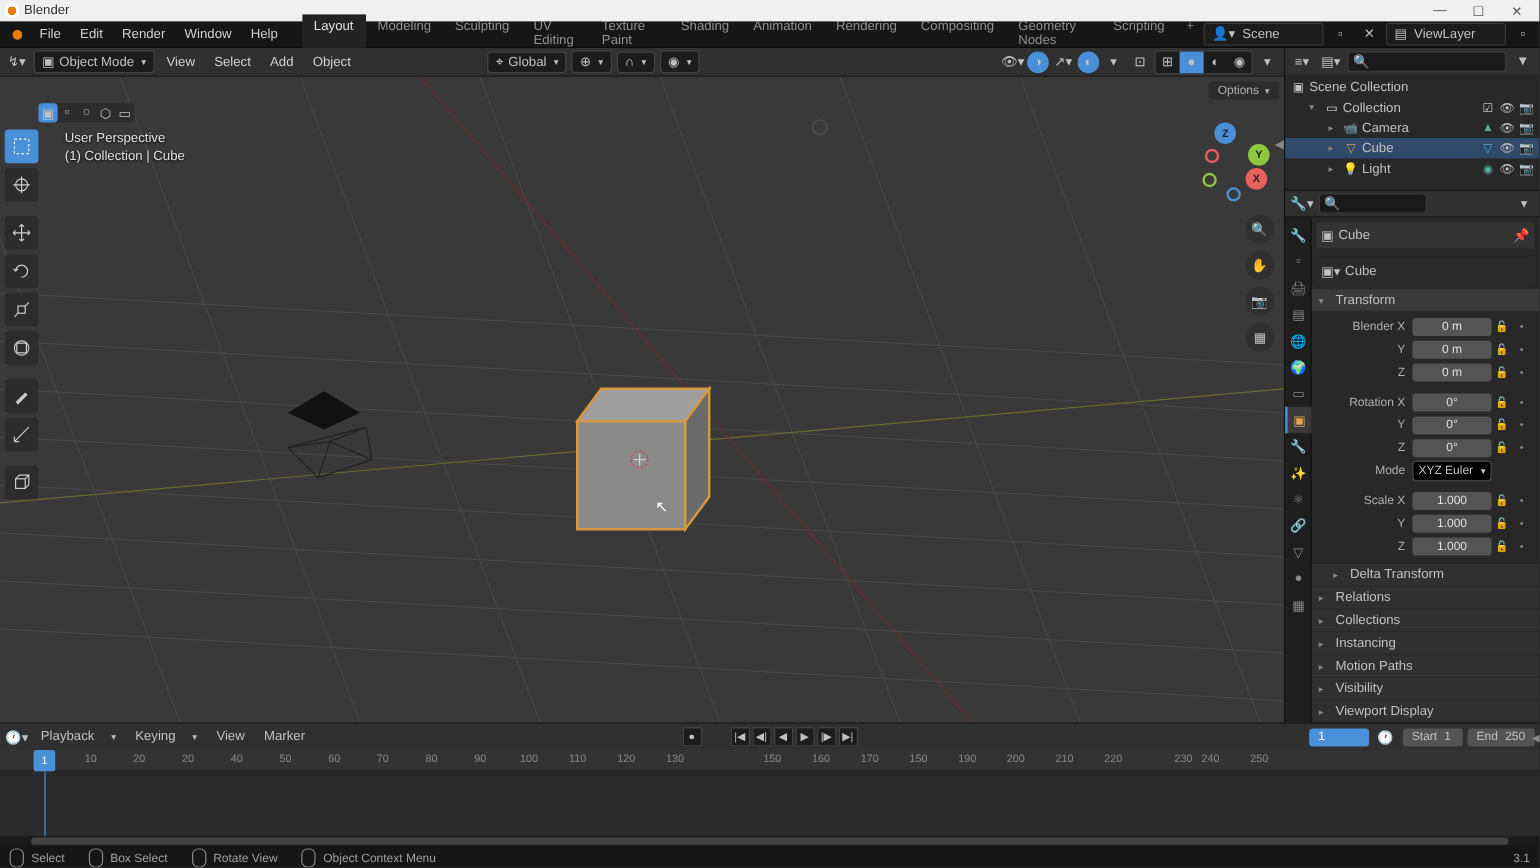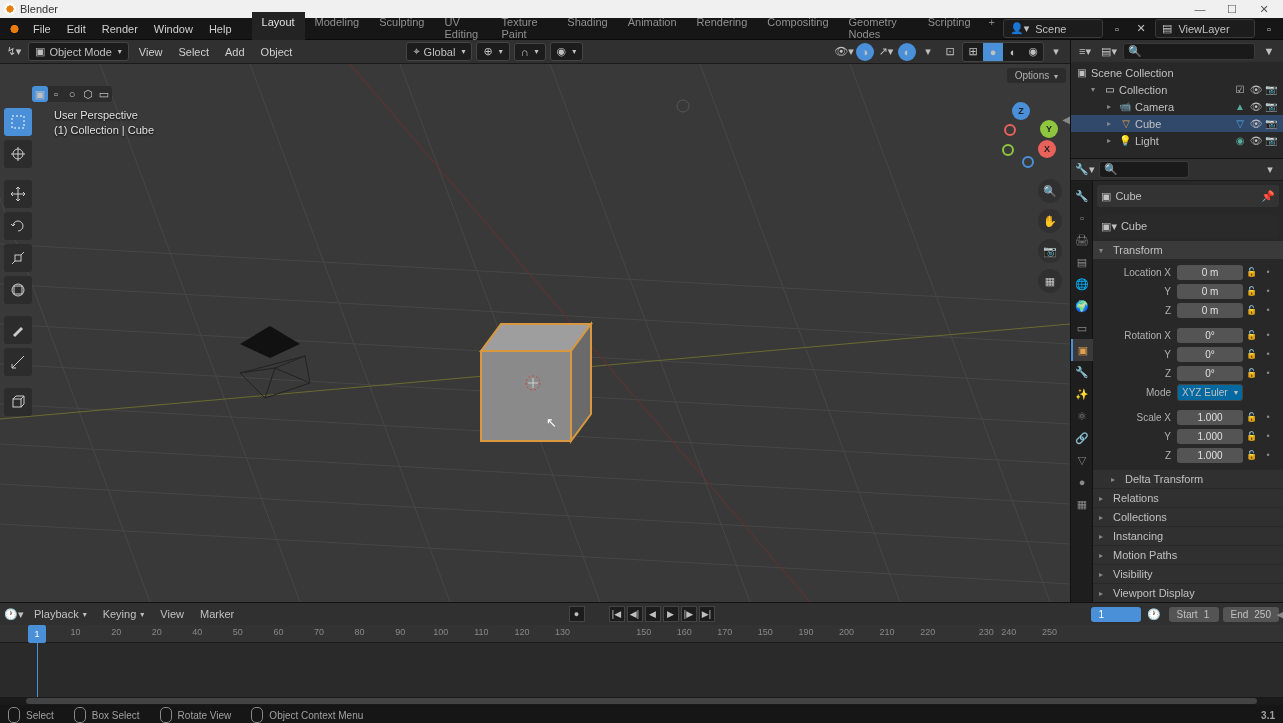--- a/index.html
+++ b/index.html
@@ -97,44 +97,44 @@
 .props-hdr { height: 22px; background: #303030; display: flex; align-items: center; padding: 0 4px; gap: 4px; border-bottom: 1px solid #1a1a1a; }
 .props-crumb { height: 22px; background: #333; display: flex; align-items: center; padding: 0 4px; gap: 4px; font-size: 11px; margin:4px; border-radius:3px;}
 .panel-header { background: #3a3a3a; padding: 3px 6px; display: flex; align-items: center; gap: 4px; cursor: pointer; font-size: 11px; }
 .panel-header.sub { background: #303030; margin-top: 1px; }
 .panel-body { padding: 4px 6px; }
 .prop-row { display: flex; align-items: center; height: 18px; margin-bottom: 1px; gap: 2px; }
 .prop-label { width: 76px; text-align: right; font-size: 10px; color: #b0b0b0; padding-right: 4px; }
 .prop-val { width: 66px; background: #545454; border-radius: 3px; text-align: center; font-size: 10px; padding: 2px 0; color: #e0e0e0; }
 .prop-icons { display: flex; gap: 2px; }
 .prop-ico { width: 14px; height: 14px; color: #888; display:flex; align-items:center; justify-content:center; font-size:9px;}
-.mode-select { width:66px; background:#0369a1; border:1px solid #444; border-radius:3px; font-size:10px; text-align:left; padding:2px 4px; display:flex; align-items:center;}
+.mode-select { width:66px; background:#000000; border:1px solid #444; border-radius:3px; font-size:10px; text-align:left; padding:2px 4px; display:flex; align-items:center;}
 
 
 .timeline { height: 103px; background: #232323; border-top: 1px solid #111; display: flex; flex-direction: column; }
 .tl-header { height: 22px; background: #303030; display: flex; align-items: center; padding: 0 4px; gap: 4px; }
-.tl-drop { padding: 2px 6px; cursor: pointer; display:flex; align-items:center; gap:2px;}
+.tl-drop { padding: 2px 6px; cursor: pointer; display:flex; align-items:center; gap:12px;}
 .tl-center { position: absolute; left: 50%; transform: translateX(-50%); display: flex; gap: 2px; }
 .play-btn { width: 16px; height: 16px; background: #1c1c1c; border: 1px solid #444; display: flex; align-items: center; justify-content: center; cursor: pointer; font-size:9px;}
 .tl-right { margin-left: auto; display: flex; gap: 4px; align-items:center;}
 .frame-box { background: #545454; border-radius: 3px; padding: 2px 8px; min-width: 50px; text-align: center; font-size: 10px; display:flex; gap:6px;}
 .frame-box.cur { background: #4a90d9; color:#fff;}
 .tl-ruler { height: 18px; background: #333; position: relative; border-bottom:1px solid #1a1a1a;}
 .tick { position: absolute; top: 2px; font-size: 9px; color: #888; transform: translateX(-50%);}
 .playhead { position: absolute; top: 0; width: 18px; height: 18px; background: #4a90d9; color: #fff; font-size: 9px; display: flex; align-items: center; justify-content: center; border-radius:2px;}
 .tl-track { flex: 1; background: #2a2a2a; position: relative; }
 .tl-scroll { height: 8px; background: #1a1a1a; position:relative;}
 .tl-scroll-thumb { position:absolute; left:2%; width:96%; height:6px; top:1px; background:#444; border-radius:3px;}
 .playhead-line { position:absolute; top:0; bottom:0; width:1px; background:#4a90d9; }
 
 
 .status-bar { height: 20px; background: #161616; display: flex; align-items: center; padding: 0 8px; gap: 20px; color: #a0a0a0; font-size: 10px; }
 .status-item { display: flex; align-items: center; gap: 6px; }
 .mouse-icon { width:12px; height:16px; border:1px solid #888; border-radius:5px; position:relative;}
-.version { margin-left:auto;font-weight:bold; }
+.version { margin-left:auto; }
 
 svg { display:block; }
 </style>
 </head>
 <body>
 
 <div class="title-bar">
   <div class="logo"></div>
   <span>Blender</span>
   <div class="win-ctrls">
@@ -468,21 +468,21 @@
         <div class="props-crumb" style="background:#2a2a2a">
           <span>▣▾</span>
           <span>Cube</span>
         </div>
         <div class="panel-header">
           <span class="tri">▾</span>
           <span>Transform</span>
         </div>
         <div class="panel-body">
           <div class="prop-row">
-              <span class="prop-label">Location X</span>
+              <span class="prop-label">Blender X</span>
               <span class="prop-val">0 m</span>
               <div class="prop-icons">
                 <span class="prop-ico">🔓</span>
                 <span class="prop-ico">•</span>
               </div>
             </div>
           <div class="prop-row">
               <span class="prop-label">Y</span>
               <span class="prop-val">0 m</span>
               <div class="prop-icons">

